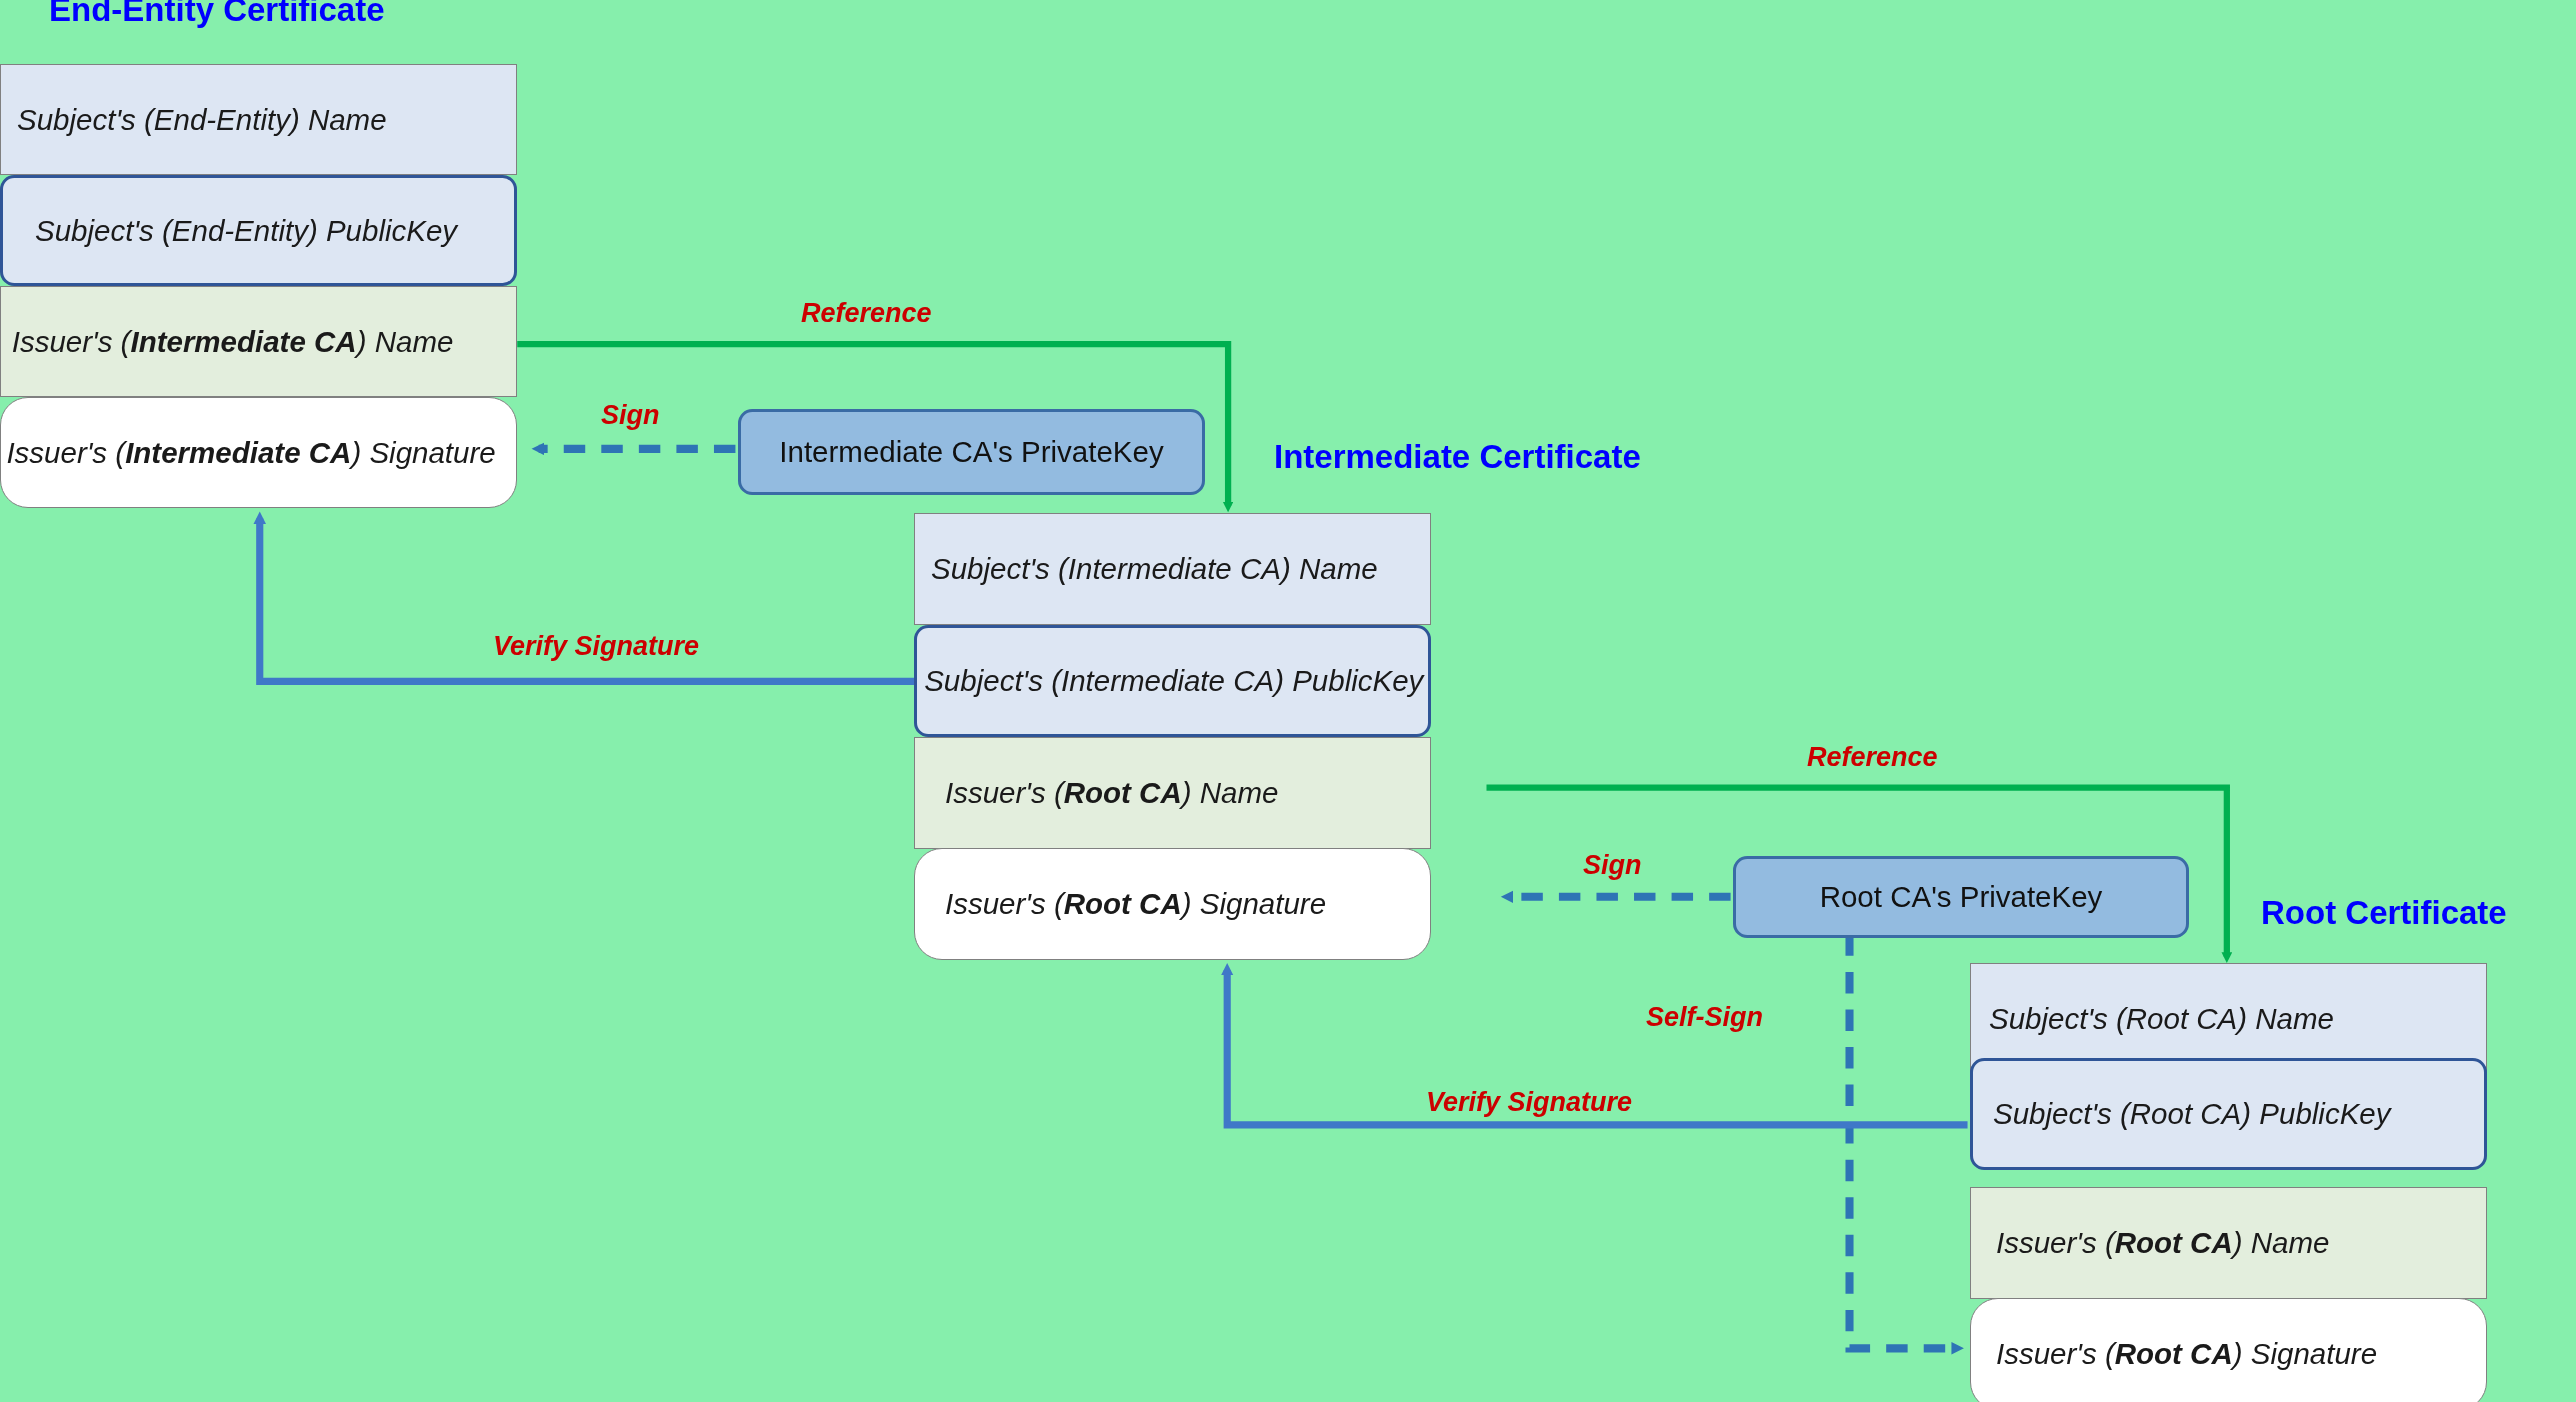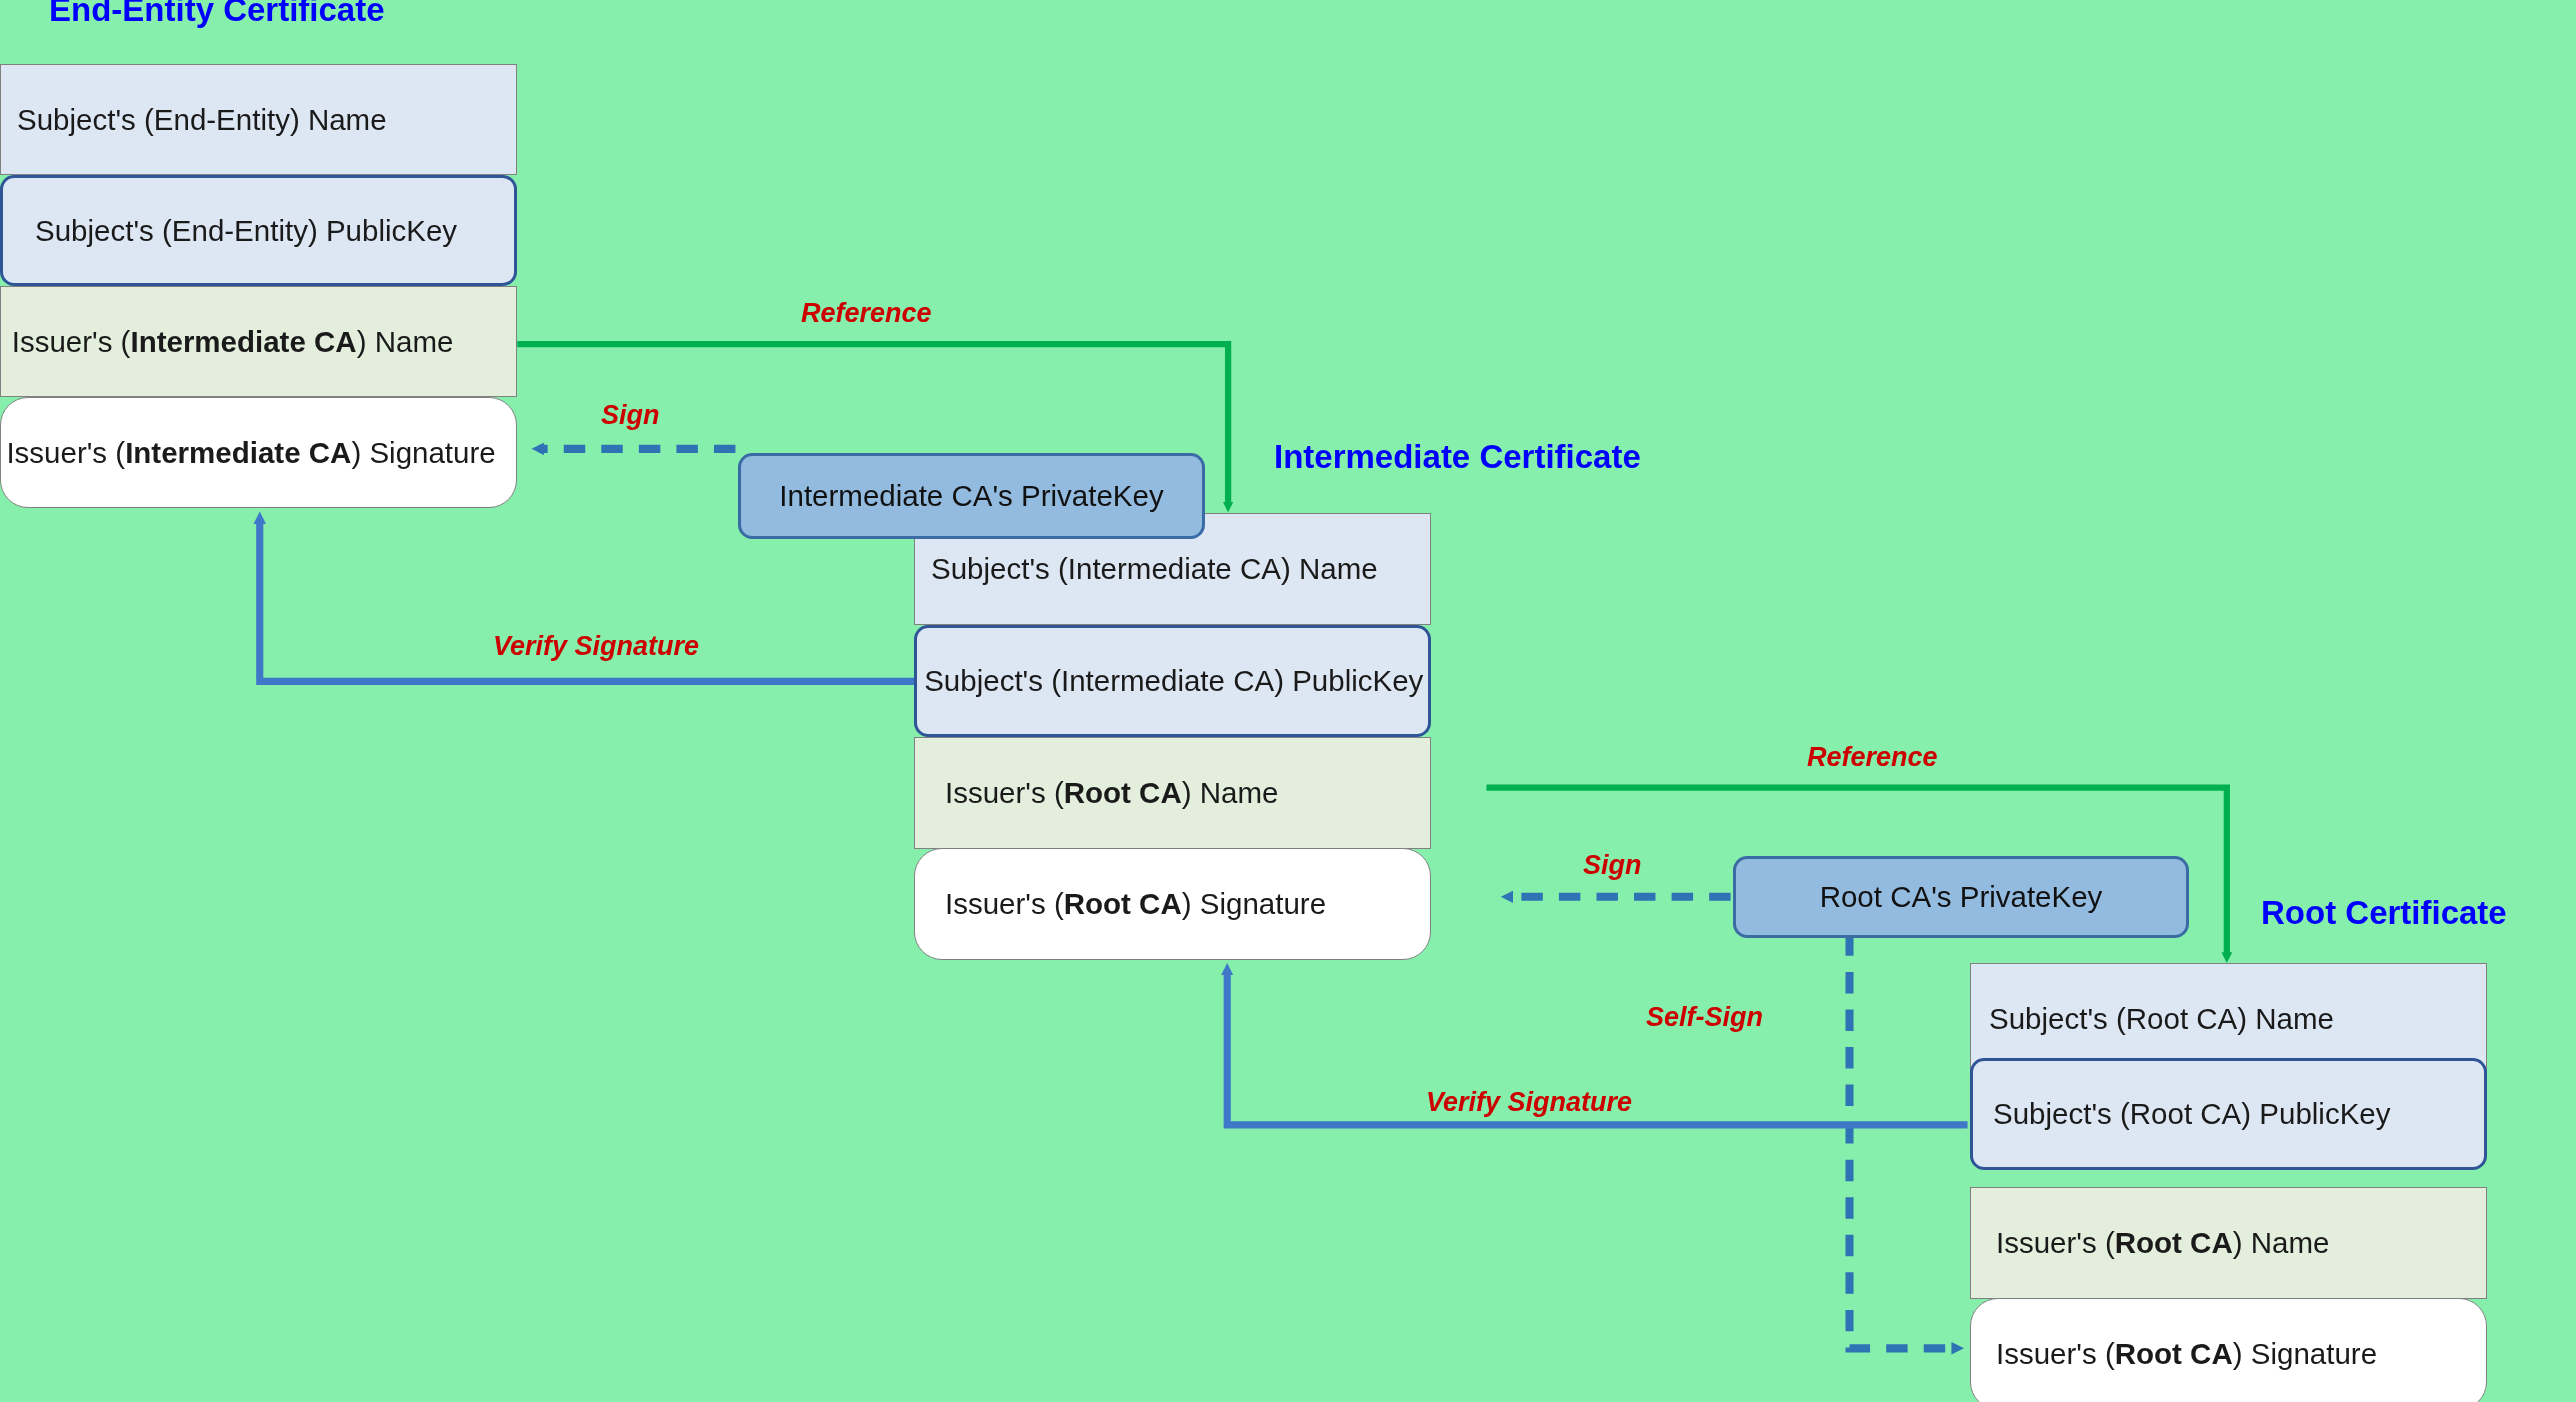--- a/index.html
+++ b/index.html
@@ -36,21 +36,21 @@
   }
   .row-name      { background: #dde6f3; }
   .row-issuer    { background: #e3eedd; }
   .row-signature { background: #ffffff; border-radius: 28px; }
   .row-pubkey {
     background: #dde6f3;
     border: 3.6px solid #2f5597;
     border-radius: 14.3px;
     z-index: 3;
   }
-  .cert-row .txt { display: block; width: 100%; }
+  .cert-row .txt { display: block; width: 100%; font-style: italic; }
   .cert-row b { font-weight: bold; }
 
   
   .keybox {
     position: absolute;
     box-sizing: border-box;
     background: #93bbe0;
     border: 3.6px solid #3a6ba5;
     border-radius: 14.3px;
     display: flex;
@@ -208,21 +208,21 @@
 
     <div class="cert-row row-issuer" style="top:224px; width:517px; height:112px; padding-left:25px;">
       <span class="txt"><span>Issuer's (</span><b>Root CA</b><span>) Name</span></span>
     </div>
 
     <div class="cert-row row-signature" style="top:335px; width:517px; height:112px; padding-left:25px;">
       <span class="txt"><span>Issuer's (</span><b>Root CA</b><span>) Signature</span></span>
     </div>
   </div>
 
-  <div class="keybox" style="left:738px; top:409px; width:467px; height:86px;margin-top:44px;">
+  <div class="keybox" style="left:738px; top:409px; width:467px; height:86px;">
     <span>Intermediate CA's PrivateKey</span>
   </div>
 
   <div class="keybox" style="left:1733px; top:856px; width:456px; height:82px;">
     <span>Root CA's PrivateKey</span>
   </div>
 
   <div class="edge-label" style="left:801px; top:298px;">Reference</div>
 
   <div class="edge-label" style="left:601px; top:400px;">Sign</div>

